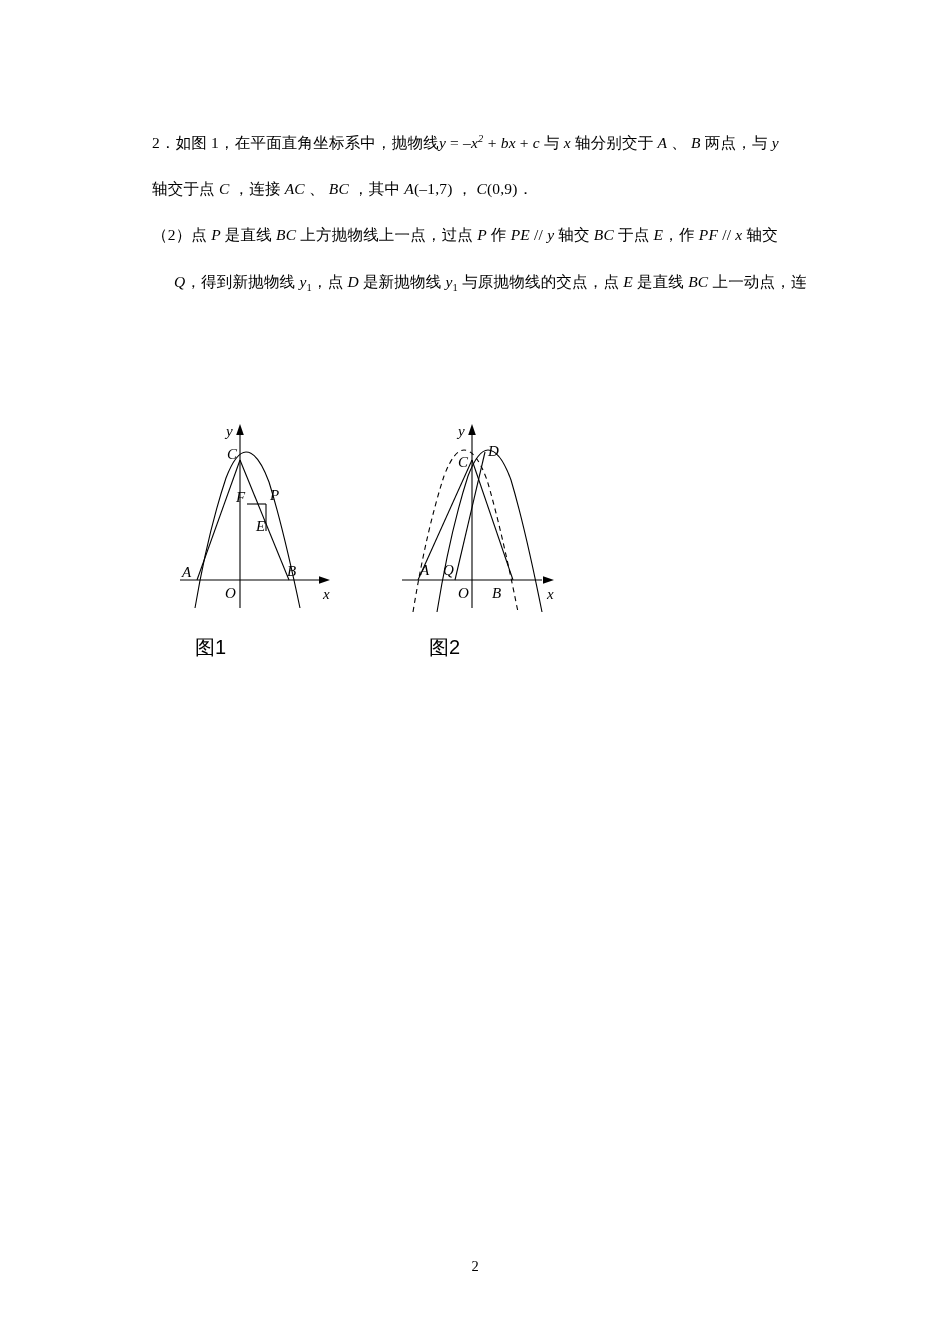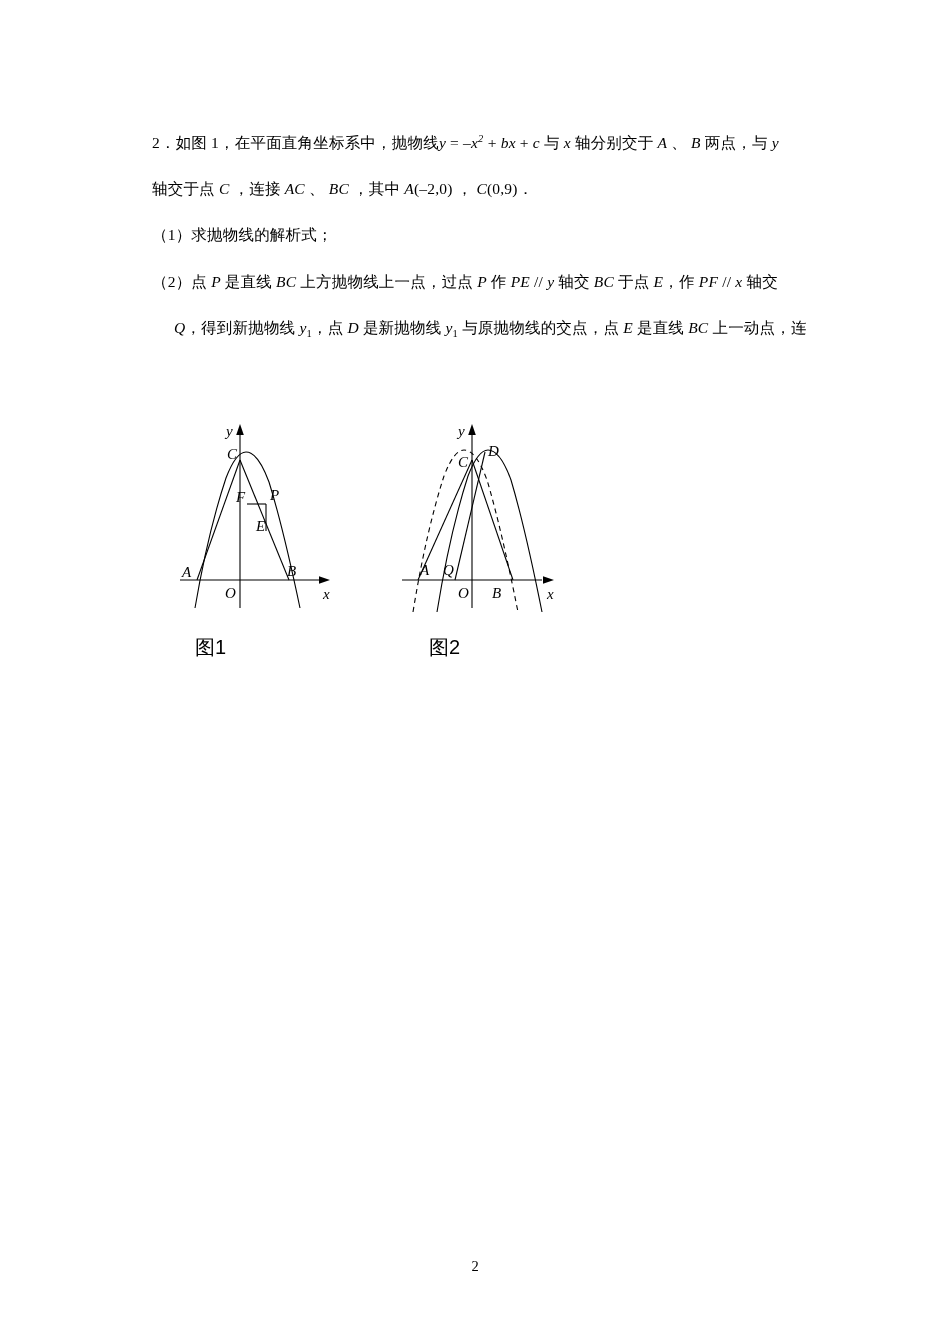--- a/index.html
+++ b/index.html
@@ -67,26 +67,23 @@
 
 <div class="page">
 
   <div class="content">
 
     <p class="para">
       <span>2．如图 1，在平面直角坐标系中，抛物线</span><span class="mi">y</span><span class="mn"> = –</span><span class="mi">x</span><span class="sup mn">2</span><span class="mn"> + </span><span class="mi">b</span><span class="mi">x</span><span class="mn"> + </span><span class="mi">c</span><span>&nbsp;与&nbsp;</span><span class="mi">x</span><span>&nbsp;轴分别交于&nbsp;</span><span class="mi">A</span><span>&nbsp;、&nbsp;</span><span class="mi">B</span><span>&nbsp;两点，与&nbsp;</span><span class="mi">y</span>
     </p>
 
     <p class="para">
-      <span>轴交于点</span><span class="mi">&nbsp;C&nbsp;</span><span>，连接&nbsp;</span><span class="mi">AC</span><span>&nbsp;、&nbsp;</span><span class="mi">BC</span><span>&nbsp;，其中&nbsp;</span><span class="mi">A</span><span class="mn">(–2,0)</span><span>&nbsp;，&nbsp;</span><span class="mi">C</span><span class="mn">(0,9)</span><span>．</span>
+      <span>轴交于点</span><span class="mi">&nbsp;C&nbsp;</span><span>，连接&nbsp;</span><span class="mi">AC</span><span>&nbsp;、&nbsp;</span><span class="mi">BC</span><span>&nbsp;，其中&nbsp;</span><span class="mi">A</span><span class="mn">(–1,7)</span><span>&nbsp;，&nbsp;</span><span class="mi">C</span><span class="mn">(0,9)</span><span>．</span>
     </p>
 
-    <p class="para">
-      <span>（1）求抛物线的解析式；</span>
-    </p>
 
     <p class="para">
       <span>（2）点&nbsp;</span><span class="mi">P</span><span>&nbsp;是直线&nbsp;</span><span class="mi">BC</span><span>&nbsp;上方抛物线上一点，过点&nbsp;</span><span class="mi">P</span><span>&nbsp;作&nbsp;</span><span class="mi">PE</span><span class="mn">&nbsp;//&nbsp;</span><span class="mi">y</span><span>&nbsp;轴交&nbsp;</span><span class="mi">BC</span><span>&nbsp;于点&nbsp;</span><span class="mi">E</span><span>，作&nbsp;</span><span class="mi">PF</span><span class="mn">&nbsp;//&nbsp;</span><span class="mi">x</span><span>&nbsp;轴交</span>
     </p>
 
 
 
     <p class="para" style="text-indent:22px">
       <span class="mi">Q</span><span>，得到新抛物线&nbsp;</span><span class="mi">y</span><span class="sub">1</span><span>，点&nbsp;</span><span class="mi">D</span><span>&nbsp;是新抛物线&nbsp;</span><span class="mi">y</span><span class="sub">1</span><span>&nbsp;与原抛物线的交点，点&nbsp;</span><span class="mi">E</span><span>&nbsp;是直线&nbsp;</span><span class="mi">BC</span><span>&nbsp;上一动点，连</span>
     </p>

